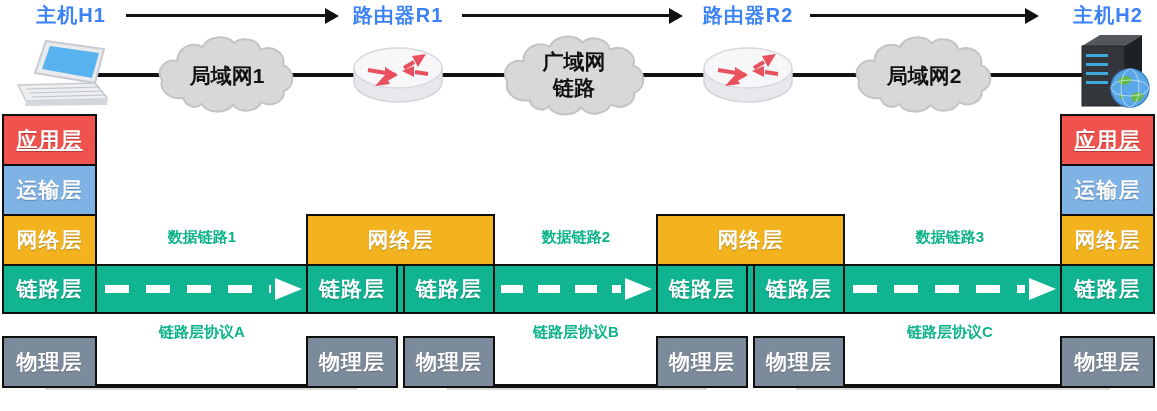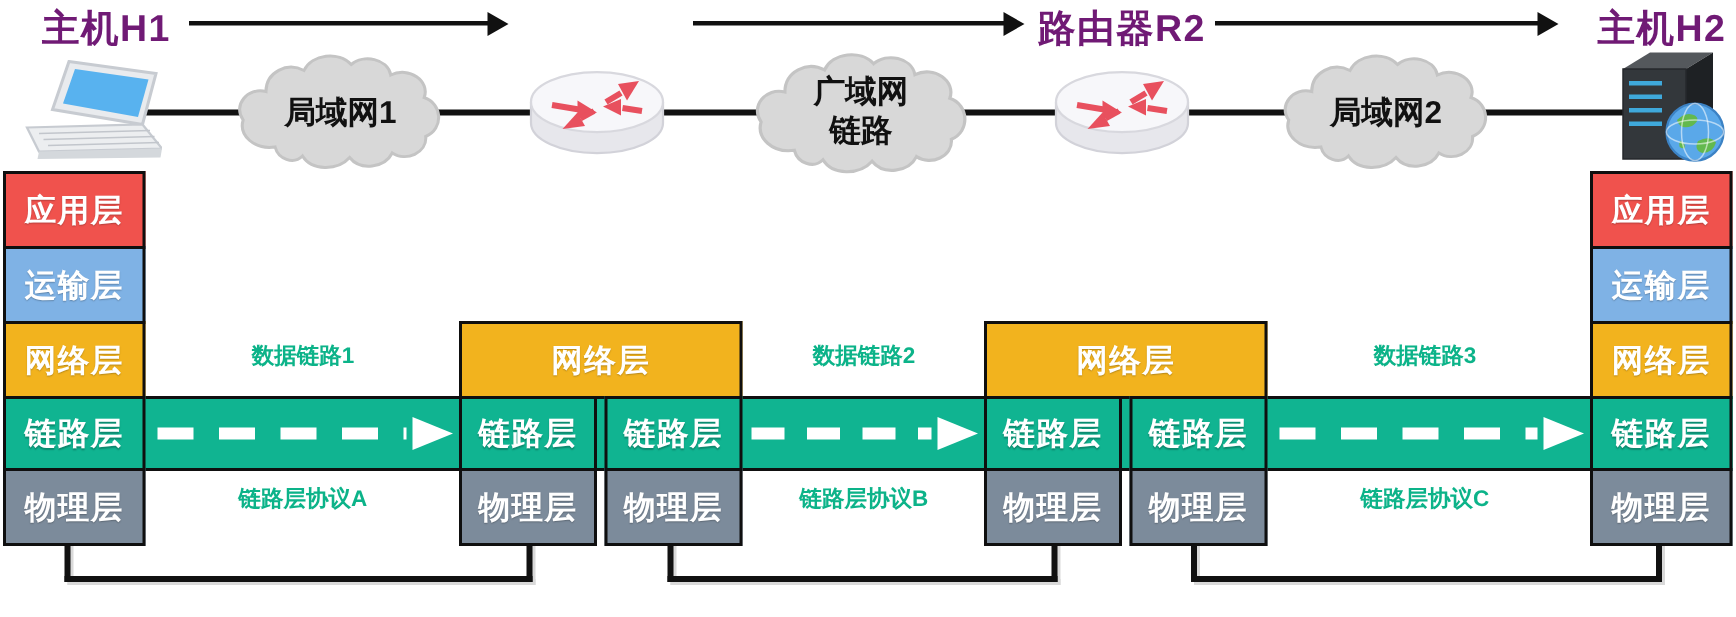--- a/index.html
+++ b/index.html
@@ -1,59 +1,60 @@
 <!DOCTYPE html>
 <html style="--color-application: #F0524D; --color-transport: #7FB2E5; --color-network: #F2B31E; --color-link: #10B491; --color-physical: #7C8B9B; --color-accent-text: #0CB389; --color-line: #111111; --color-cloud: #D8D8D8;"><head>
 <meta charset="utf-8">
 <style>
   html,body{margin:0;padding:0;background:#fff;}
   #page{position:relative;width:1157px;height:411px;background:#fff;overflow:hidden;
         font-family:"Liberation Sans","DejaVu Sans",sans-serif;}
   
   .node-label{position:absolute;top:2px;transform:translateX(-50%);
-    font-size:25px;font-weight:bold;color:#701a75;white-space:nowrap;letter-spacing:1px;text-align:right;}
+    font-size:20px;font-weight:bold;color:#3b82f6;white-space:nowrap;letter-spacing:1px;text-align:right;}
   
   .harrow{position:absolute;top:14px;height:3px;background:#111;}
   .harrow::after{content:'';position:absolute;right:-13px;top:-6.5px;width:0;height:0;
     border-left:14px solid #111;border-top:8px solid transparent;border-bottom:8px solid transparent;}
   
   .mainline{position:absolute;top:73px;height:4px;background:#111;z-index:0;}
   
   .cloud{position:absolute;z-index:1;}
   .cloud-label{position:absolute;z-index:2;transform:translate(-50%,-50%);
     font-size:21px;font-weight:bold;color:#111;white-space:nowrap;text-align:center;line-height:26px;}
   
   .box{position:absolute;box-sizing:border-box;border:2px solid #0f0f0f;z-index:3;
     display:flex;align-items:center;justify-content:center;
     color:#fff;font-size:21px;font-weight:bold;letter-spacing:1px;
     text-shadow:0 1px 1px rgba(0,0,0,0.25);}
-  .c-app {background:var(--color-application,#F0524D);}
+  .c-app {background:var(--color-application,#F0524D);text-decoration:underline;}
   .c-trans{background:var(--color-transport,#7FB2E5);}
   .c-net {background:var(--color-network,#F2B31E);}
   .c-link{background:var(--color-link,#10B491);font-family:Liberation Mono, monospace;}
-  .c-phys{background:var(--color-physical,#7C8B9B);}
+  .c-phys{background:var(--color-physical,#7C8B9B);margin-top:24px;}
   
   .band{position:absolute;left:2px;top:264px;width:1153px;height:50px;box-sizing:border-box;
     background:var(--color-link,#10B491);border-top:2px solid #0f0f0f;border-bottom:2px solid #0f0f0f;z-index:2;}
   .dash-arrow{position:absolute;top:276px;height:26px;z-index:4;}
   
   .teal-label{position:absolute;transform:translateX(-50%);white-space:nowrap;
     font-size:15px;font-weight:bold;color:var(--color-accent-text,#0CB389);z-index:4;}
   
   .uconn{position:absolute;top:362px;height:26px;box-sizing:border-box;z-index:1;
     border-left:4px solid #111;border-right:4px solid #111;border-bottom:4px solid #111;
     filter:drop-shadow(2px 2px 0 #d9d9d9);}
   .device{position:absolute;z-index:2;}
 </style>
 </head>
 <body>
 
 <div id="page">
 
   <div class="node-label" style="left:71px">主机H1</div>
+  <div class="node-label" style="left:398px">路由器R1</div>
   <div class="node-label" style="left:748px">路由器R2</div>
   <div class="node-label" style="left:1108px">主机H2</div>
 
   <div class="harrow" style="left:126px;width:200px"></div>
   <div class="harrow" style="left:462px;width:208px"></div>
   <div class="harrow" style="left:810px;width:216px"></div>
 
   <div class="mainline" style="left:58px;width:1030px"></div>
 
   <svg class="device" style="left:12px;top:40px" width="96" height="66" viewBox="0 0 96 66">

